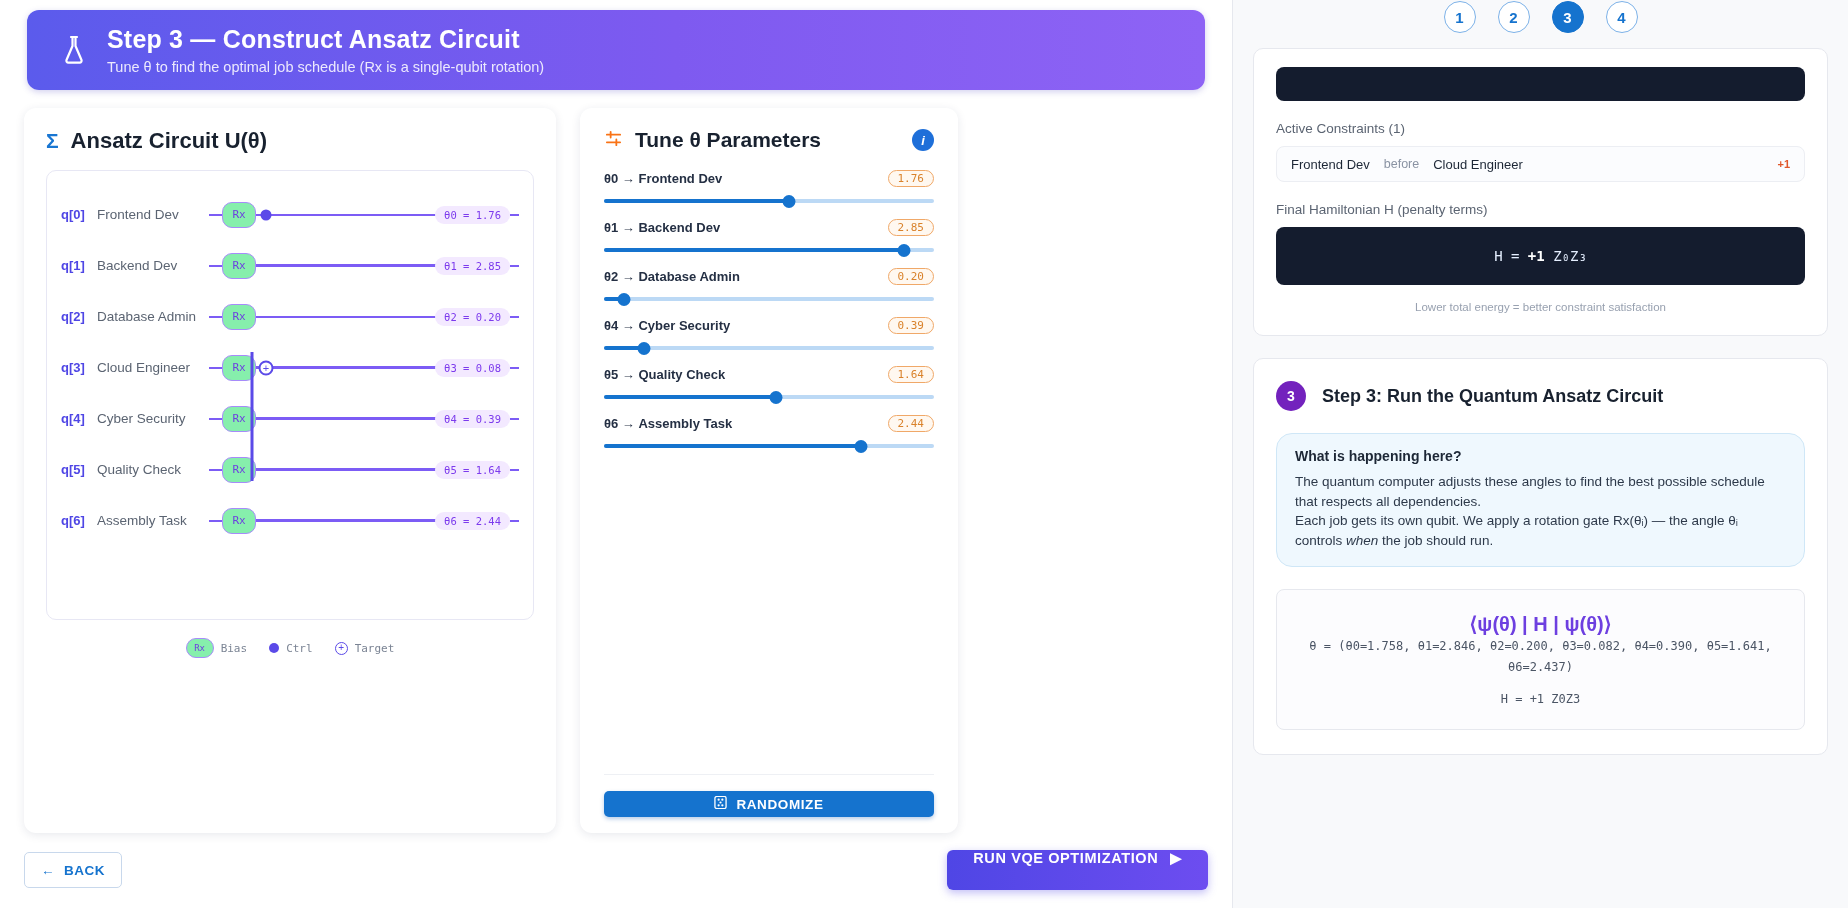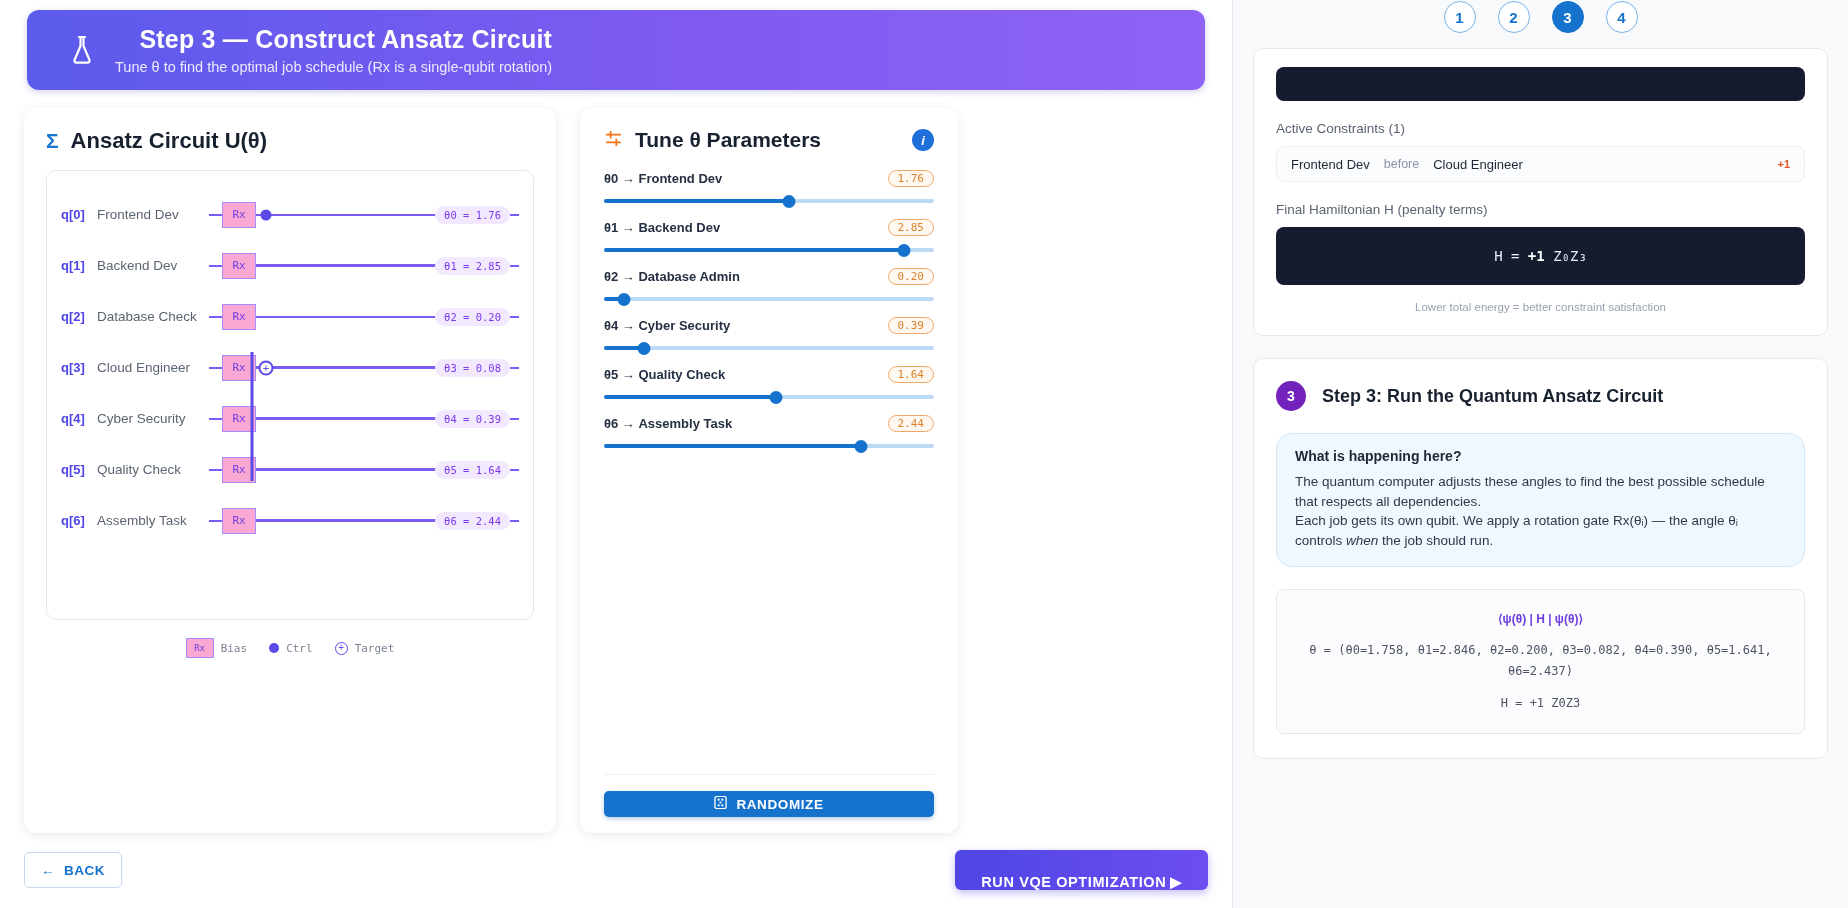--- a/index.html
+++ b/index.html
@@ -19,23 +19,22 @@
     padding: 10px 12px 0 12px;
     overflow: hidden;
   }
 
   .hero {
     width: 1178px; height: 80px;
     margin: 0 auto;
     border-radius: 12px;
     background: linear-gradient(90deg, #5b5bec 0%, #7e5af0 55%, #8e63f5 100%);
     display: flex; align-items: center;
-    padding: 0 38px;
+    padding: 0 30px;
     box-shadow: 0 2px 6px rgba(80,70,190,.25);
-    text-align: right;
   }
   .hero-icon {
     width: 34px; height: 46px;
     display: flex; align-items: center; justify-content: center;
     color: #ffffff; font-size: 30px; line-height: 1;
     margin-right: 16px;
   }
   .hero-text { display: flex; flex-direction: column; gap: 5px; }
   .hero-title {
     color: #ffffff; font-size: 25px; font-weight: bold; letter-spacing: .2px;
@@ -71,22 +70,22 @@
     display: flex; align-items: center;
     height: 51px;
     position: relative;
   }
   .q-index { color: #4f46e5; font-weight: bold; font-size: 13px; width: 36px; text-align: left; }
   .q-name { color: #5b6472; font-size: 13.5px; width: 112px; }
   .stub { width: 13px; height: 2px; background: #7c5cf5; }
   .rx-gate {
     width: 34px; height: 26px;
     border: 1.6px solid #a78bfa;
-    border-radius: 0;
-    background: #f9a8d4;
+    border-radius: 10px;
+    background: #86efac;
     display: flex; align-items: center; justify-content: center;
     color: #6d3fe0; font-size: 11px;
     font-family: "DejaVu Sans Mono", monospace;
     flex: none;
   }
   .wire { height: 2px; background: #7c5cf5; flex: 1 1 auto; }
   .wire.thick { height: 3px; }
   .theta-pill {
     background: #f3e9ff;
     color: #7c3aed;
@@ -209,21 +208,21 @@
     background: #ffffff; color: #1573ce;
     font-size: 13.5px; font-weight: bold; letter-spacing: .5px;
     display: flex; align-items: center; gap: 9px; cursor: pointer;
   }
   .run-btn {
     height: 40px; padding: 0 26px;
     border: none; border-radius: 6px;
     background: linear-gradient(90deg,#4f46e5,#6d4df0);
     color: #ffffff;
     font-size: 14.5px; font-weight: bold; letter-spacing: .6px;
-    display: flex; align-items: flex-end; gap: 4px; cursor: pointer;
+    display: flex; align-items: flex-start; gap: 12px; cursor: pointer;
     box-shadow: 0 3px 8px rgba(79,70,229,.35);
   }
 
   
   .right-pane {
     width: 616px; height: 908px;
     background: #f8f9fb;
     border-left: 1px solid #e6e8ee;
     position: relative;
     overflow: hidden;
@@ -304,21 +303,21 @@
   .info-p { font-size: 13.5px; color: #2d394a; line-height: 1.45; }
   .info-p em { font-style: italic; }
 
   .expect-box {
     border: 1px solid #e6e8ee; border-radius: 8px;
     background: #fcfcfe;
     padding: 22px 20px 20px 20px;
     text-align: center;
   }
   .expect-title {
-    color: #6d3fe0; font-size: 12px; font-weight: bold; margin-bottom: 14px;
+    color: #6d3fe0; font-size: 20px; font-weight: bold; 
   }
   .expect-line {
     font-family: "DejaVu Sans Mono", monospace;
     font-size: 12px; color: #4b5565; line-height: 1.7;
   }
   .expect-h { margin-top: 12px; }
 </style>
 </head>
 <body>
 
@@ -362,21 +361,21 @@
                 <span class="q-index">q[1]</span>
                 <span class="q-name">Backend Dev</span>
                 <span class="stub"></span>
                 <span class="rx-gate">Rx</span>
                 <span class="wire thick"></span>
                 <span class="theta-pill">θ1 = 2.85</span>
                 <span class="tail"></span>
               </div>
               <div class="wire-row">
                 <span class="q-index">q[2]</span>
-                <span class="q-name">Database Check</span>
+                <span class="q-name">Database Admin</span>
                 <span class="stub"></span>
                 <span class="rx-gate">Rx</span>
                 <span class="wire"></span>
                 <span class="theta-pill">θ2 = 0.20</span>
                 <span class="tail"></span>
               </div>
               <div class="wire-row">
                 <span class="q-index">q[3]</span>
                 <span class="q-name">Cloud Engineer</span>
                 <span class="stub"></span>

